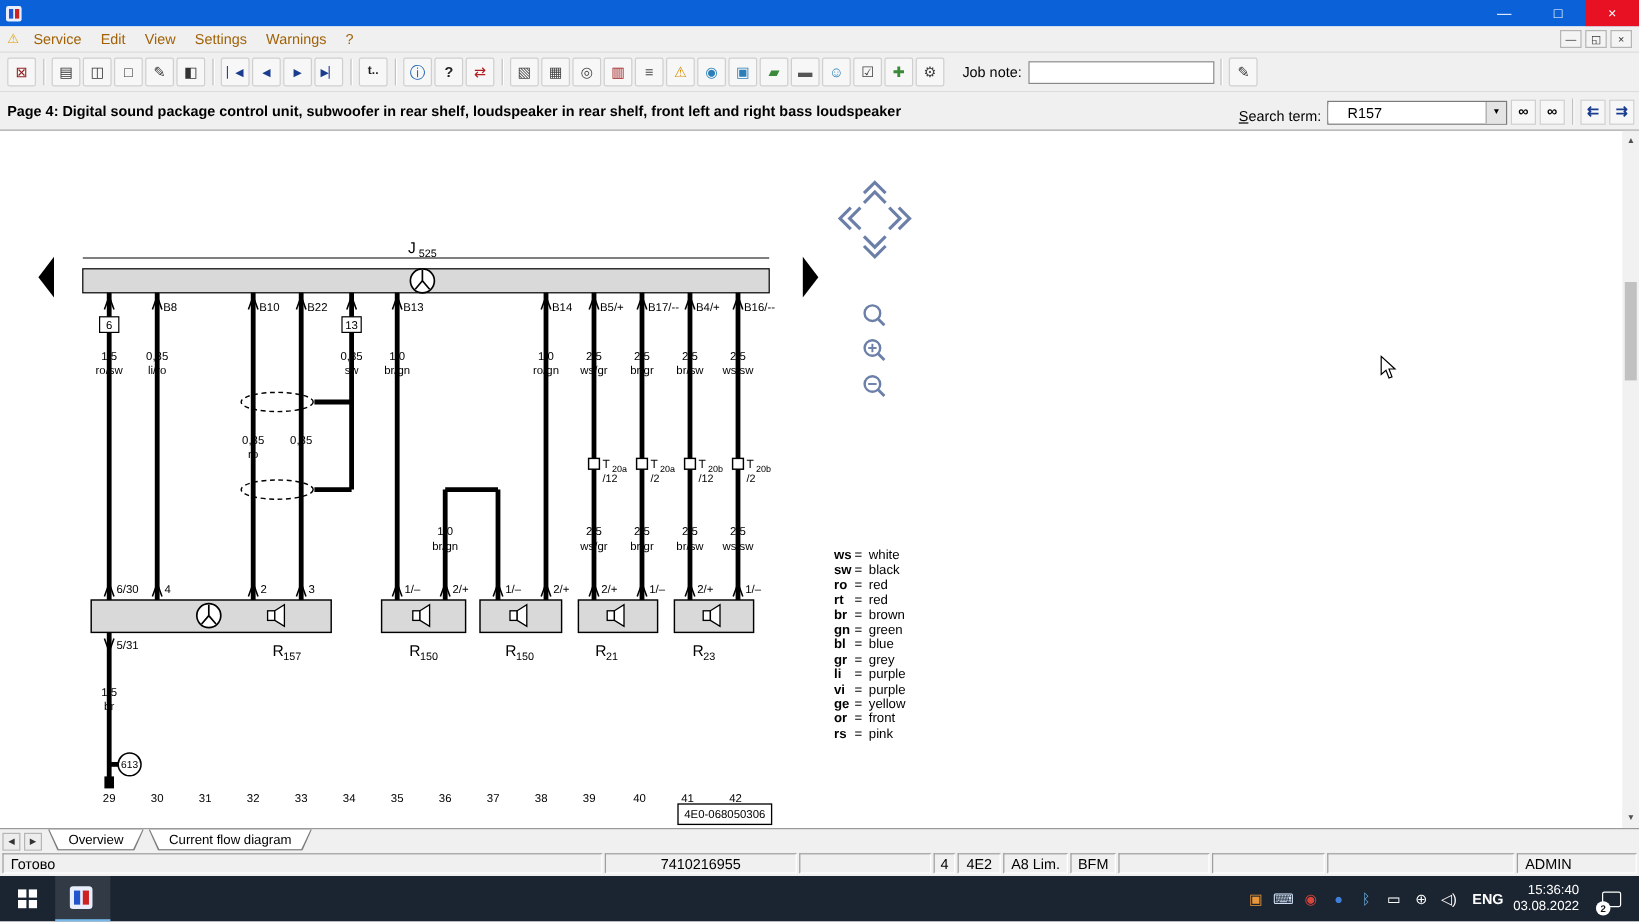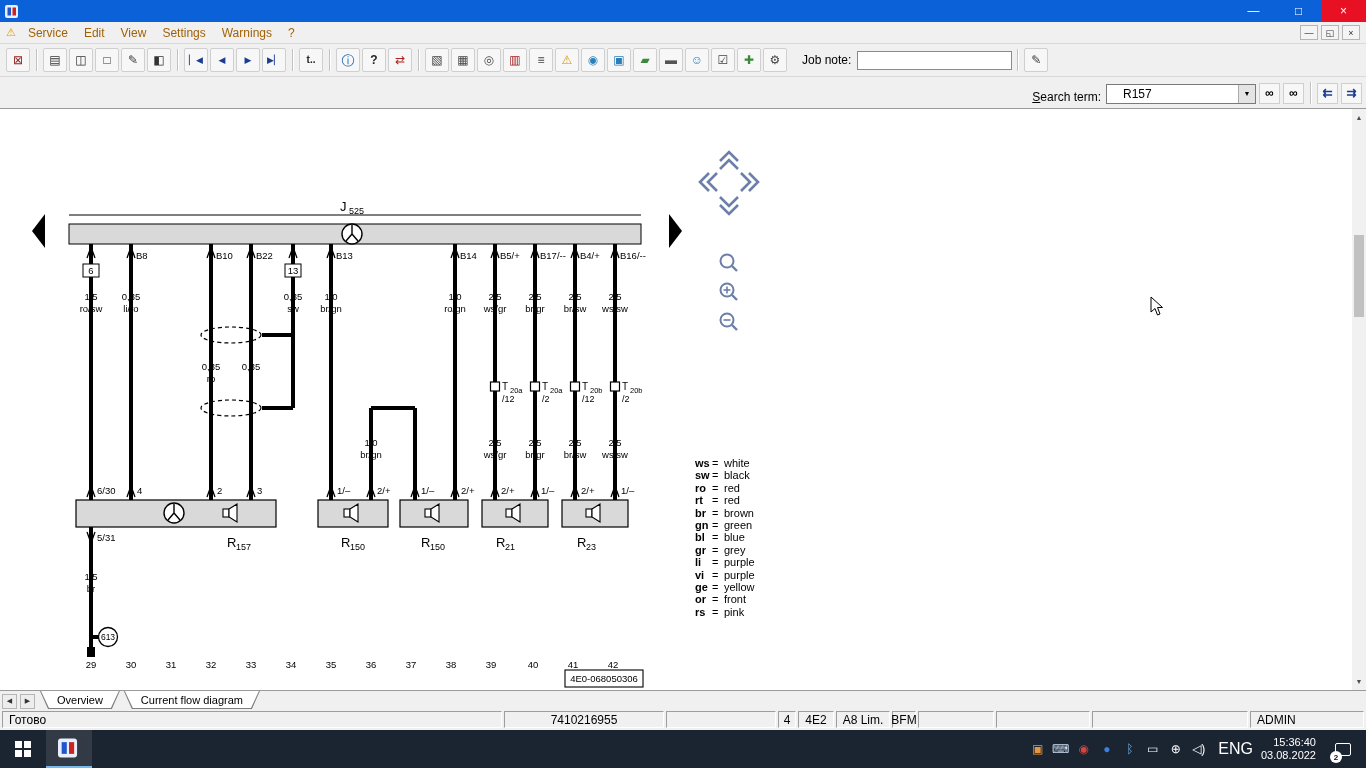--- a/index.html
+++ b/index.html
@@ -58,21 +58,21 @@
   
   .statusbar{left:0;top:709px;width:1366px;height:21px;background:#f0f0f0;display:flex;align-items:stretch;padding:2px;gap:2px;font-size:12px}
   .sseg{border:1px solid;border-color:#9d9d9d #fff #fff #9d9d9d;display:flex;align-items:center;padding:0 6px;white-space:nowrap;flex:none}
   .scen{justify-content:center}
   
   .taskbar{left:0;top:730px;width:1366px;height:38px;background:#1b2431;display:flex;align-items:center;color:#fff}
   .startbtn{width:46px;height:38px;display:flex;align-items:center;justify-content:center;flex:none}
   .taskapp{width:46px;height:38px;display:flex;align-items:center;justify-content:center;background:rgba(255,255,255,.10);border-bottom:2px solid #76b9ed;flex:none}
   .tray{margin-left:auto;display:flex;align-items:center}
   .tray-ic{width:23px;text-align:center;font-size:12px;line-height:38px}
-  .lang{font-size:16px;margin:1px 8px;font-weight:normal}
+  .lang{font-size:12px;margin:1px 8px;font-weight:bold}
   .clock{text-align:right;font-size:11px;line-height:13px;margin-right:12px}
   .action{position:relative;width:30px;height:38px;display:flex;align-items:center;justify-content:center;margin-right:8px}
   .bubble{width:16px;height:13px;border:1.5px solid #fff;border-radius:2px}
   .badge{position:absolute;left:2px;bottom:5px;width:12px;height:12px;border-radius:50%;background:#fff;color:#111;font-size:8px;display:flex;align-items:center;justify-content:center;font-weight:bold}
   .cursor{left:1150px;top:296px;width:14px;height:20px}
 </style>
 </head>
 <body>
 
 <div id="screen">
@@ -199,20 +199,21 @@
       <span>Job note:</span>
       <input value="" style="">
     </div>
     <div class="tsep"></div>
     <div class="tbtn">
         <span class="tglyph" style="color:#333">✎</span>
       </div>
   </div>
 
   <div class="ab infobar">
+    <span class="pagetext">Page 4: Digital sound package control unit, subwoofer in rear shelf, loudspeaker in rear shelf, front left and right bass loudspeaker</span>
     <div class="sflex">
       <span class="slabel"><u>S</u><span>earch term:</span></span>
       <div class="combo">
         <input value="R157" style="">
         <div class="drop">▼</div>
       </div>
       <div class="sbtn">
           <span>∞</span>
         </div>
       <div class="sbtn">
@@ -601,21 +602,21 @@
     <div class="sseg" style="width:110px"></div>
     <div class="sseg scen" style="width:18px">
         <span>4</span>
       </div>
     <div class="sseg scen" style="width:36px">
         <span>4E2</span>
       </div>
     <div class="sseg scen" style="width:54px">
         <span>A8 Lim.</span>
       </div>
-    <div class="sseg scen" style="width:24px">
+    <div class="sseg scen" style="width:38px">
         <span>BFM</span>
       </div>
     <div class="sseg" style="width:76px"></div>
     <div class="sseg" style="width:94px"></div>
     <div class="sseg" style="width:156px"></div>
     <div class="sseg" style="flex:1">
         <span>ADMIN</span>
       </div>
   </div>
 

